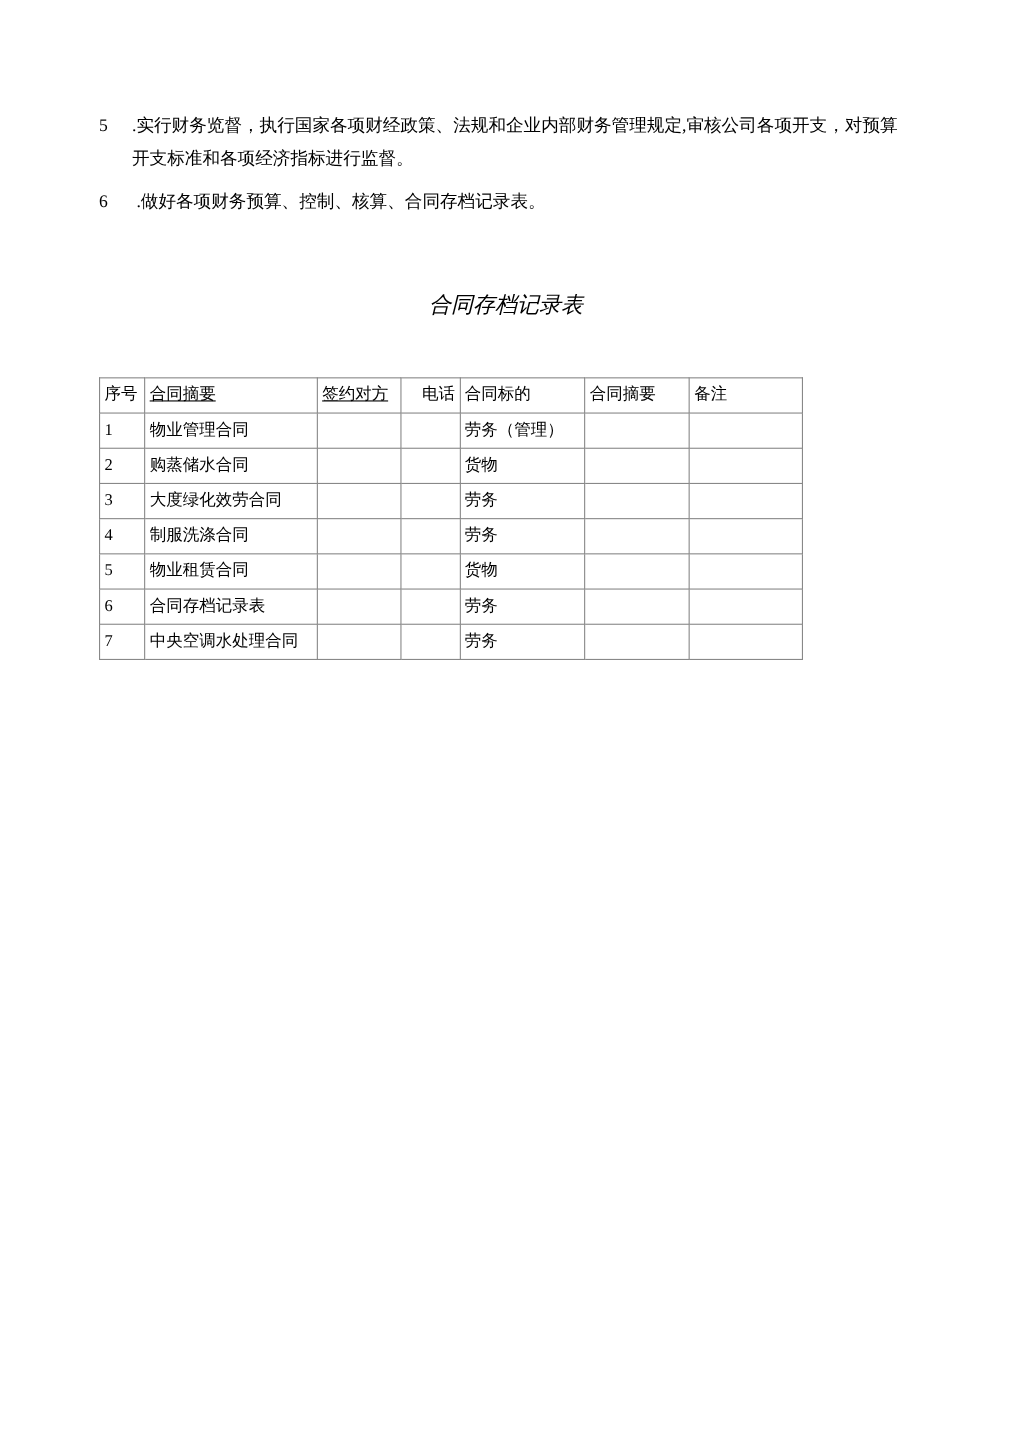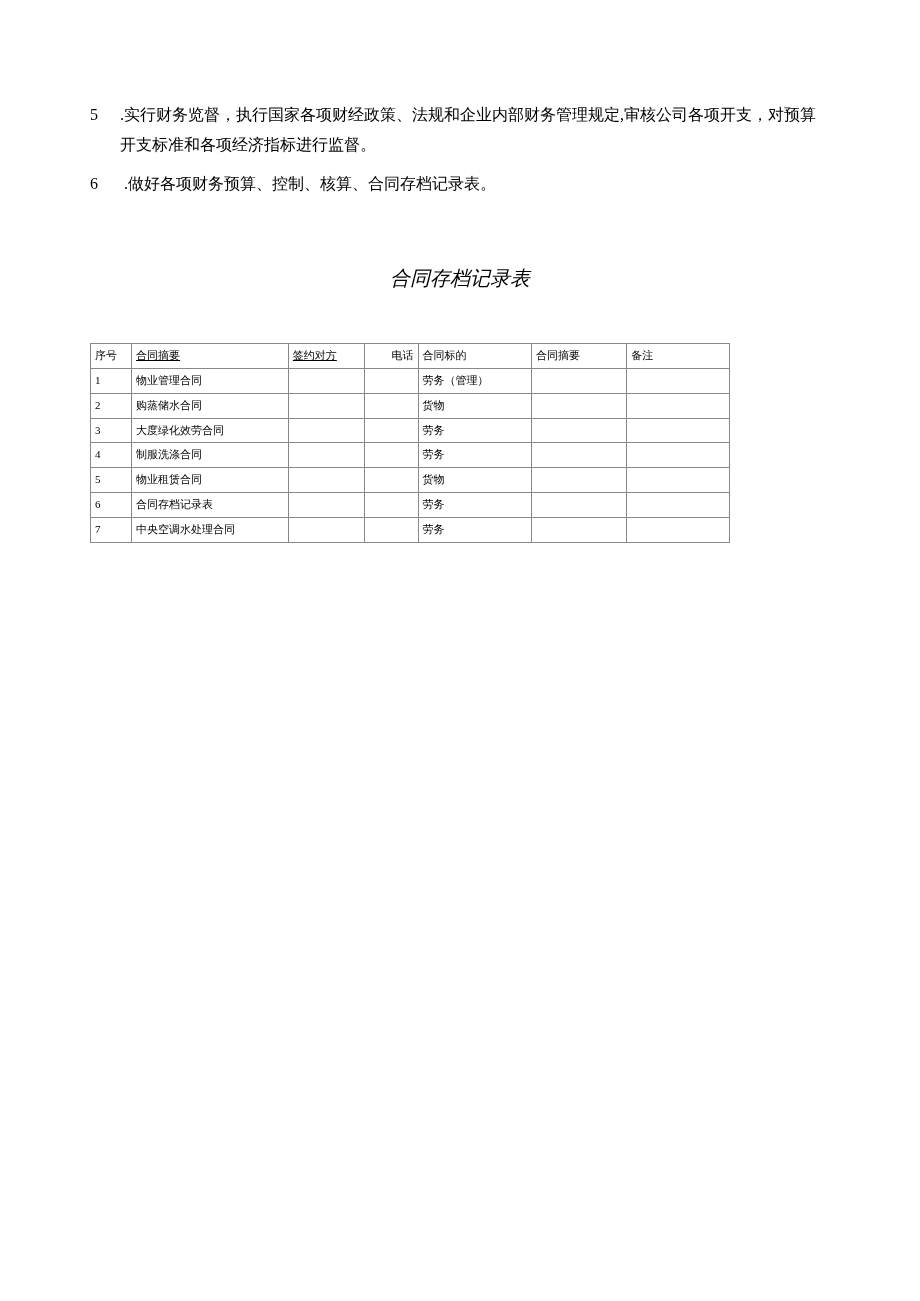--- a/index.html
+++ b/index.html
@@ -43,21 +43,21 @@
       border-collapse: collapse;
       width: 640px;
       margin-left: 0;
     }
     table td, table th {
       border: 1px solid #888;
       padding: 2px 4px;
       text-align: left;
       vertical-align: top;
       font-weight: normal;
-      font-size: 11px;
+      font-size: 15px;
       line-height: 1.8;
     }
     .col-seq { width: 38px; }
     .col-summary { width: 145px; text-decoration: underline; }
     .col-party { width: 70px; text-decoration: underline; }
     .col-phone { width: 50px; text-align: right; }
     .col-subject { width: 105px; }
     .col-amount { width: 88px; }
     .col-remark { width: 95px; }
   </style>

